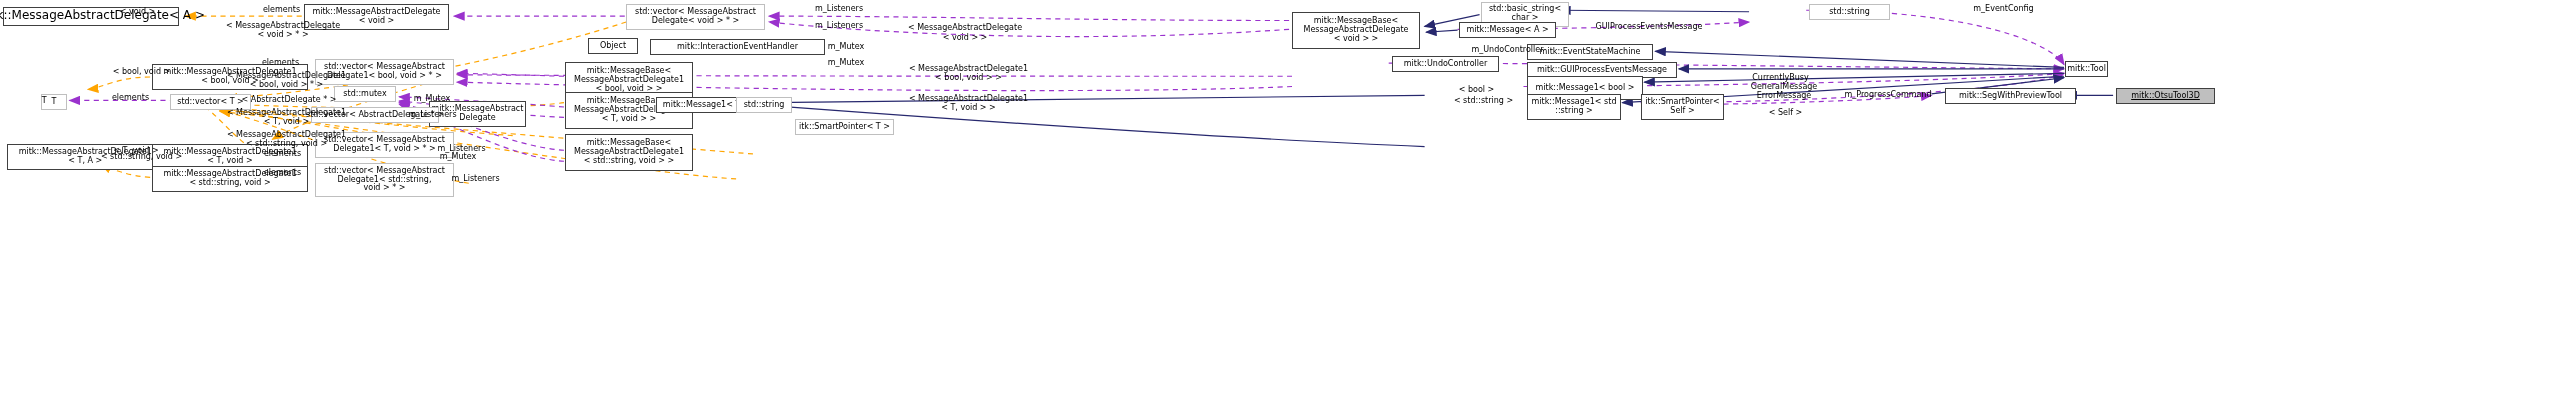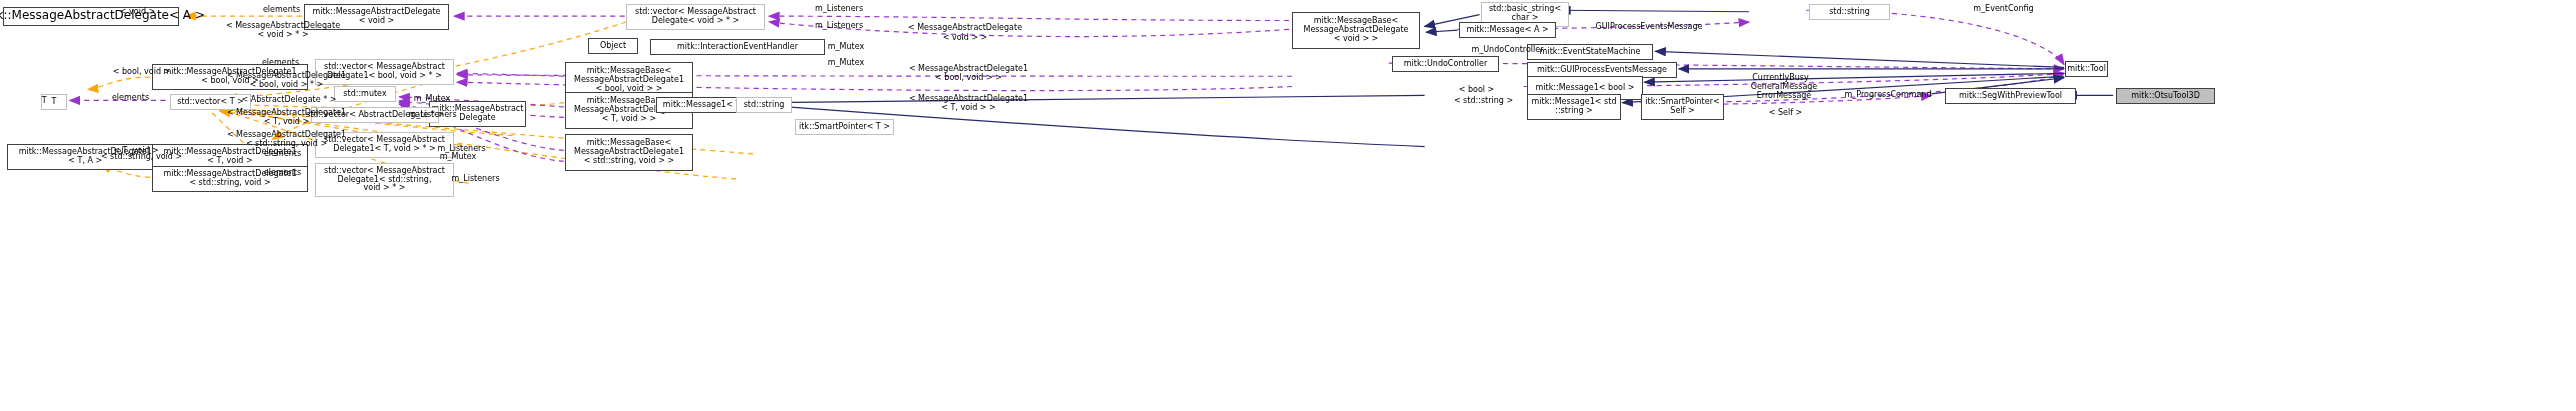--- a/index.html
+++ b/index.html
@@ -155,21 +155,21 @@
 &lt; T, void &gt; &gt;</div>
     <div class="node k-class" style="left: 429px; top: 101px; width: 97px; height: 26px; font-size: 8px;">mitk::MessageAbstract
 Delegate</div>
     <div class="node k-class" style="left: 656px; top: 97px; width: 111px; height: 16px; font-size: 8px;">mitk::Message1&lt; T, A &gt;</div>
     <div class="node k-template" style="left: 736px; top: 97px; width: 56px; height: 16px; font-size: 8px;">std::string</div>
     <div class="node k-class" style="left: 1527px; top: 94px; width: 94px; height: 26px; font-size: 8px;">mitk::Message1&lt; std
 ::string &gt;</div>
     <div class="node k-class" style="left: 1641px; top: 94px; width: 83px; height: 26px; font-size: 8px;">itk::SmartPointer&lt;
 Self &gt;</div>
     <div class="node k-class" style="left: 1933px; top: 88px; width: 131px; height: 16px; font-size: 8px; margin-left: 12px;">mitk::SegWithPreviewTool</div>
-    <div class="node k-current" style="left: 2116px; top: 88px; width: 99px; height: 16px; font-size: 8px;">mitk::OtsuTool3D</div>
+    <div class="node k-current" style="left: 2116px; top: 88px; width: 99px; height: 16px; font-size: 8px; text-decoration: underline;">mitk::OtsuTool3D</div>
     <div class="node k-template" style="left: 311px; top: 107px; width: 128px; height: 16px; font-size: 8px;">std::vector&lt; AbstractDelegate * &gt;</div>
     <div class="node k-template" style="left: 795px; top: 119px; width: 99px; height: 16px; font-size: 8px;">itk::SmartPointer&lt; T &gt;</div>
     <div class="node k-class" style="left: 565px; top: 134px; width: 128px; height: 37px; font-size: 8px;">mitk::MessageBase&lt;
 MessageAbstractDelegate1
 &lt; std::string, void &gt; &gt;</div>
     <div class="node k-template" style="left: 315px; top: 132px; width: 139px; height: 26px; font-size: 8px;">std::vector&lt; MessageAbstract
 Delegate1&lt; T, void &gt; * &gt;</div>
     <div class="node k-class" style="left: 7.3px; top: 144px; width: 156px; height: 26px; font-size: 8px;">mitk::MessageAbstractDelegate1
 &lt; T, A &gt;</div>
     <div class="node k-class" style="left: 152px; top: 144px; width: 156px; height: 26px; font-size: 8px;">mitk::MessageAbstractDelegate1

